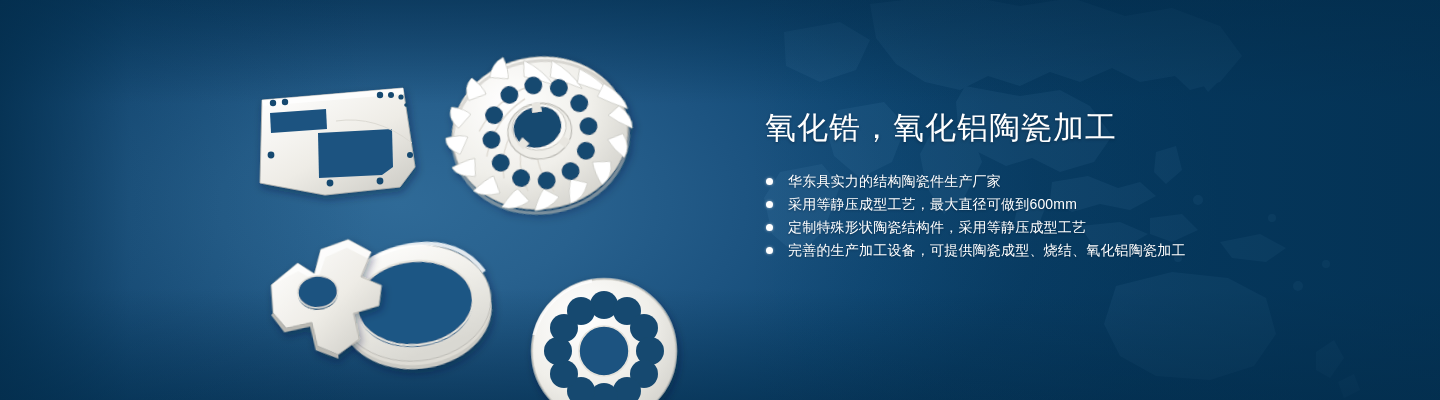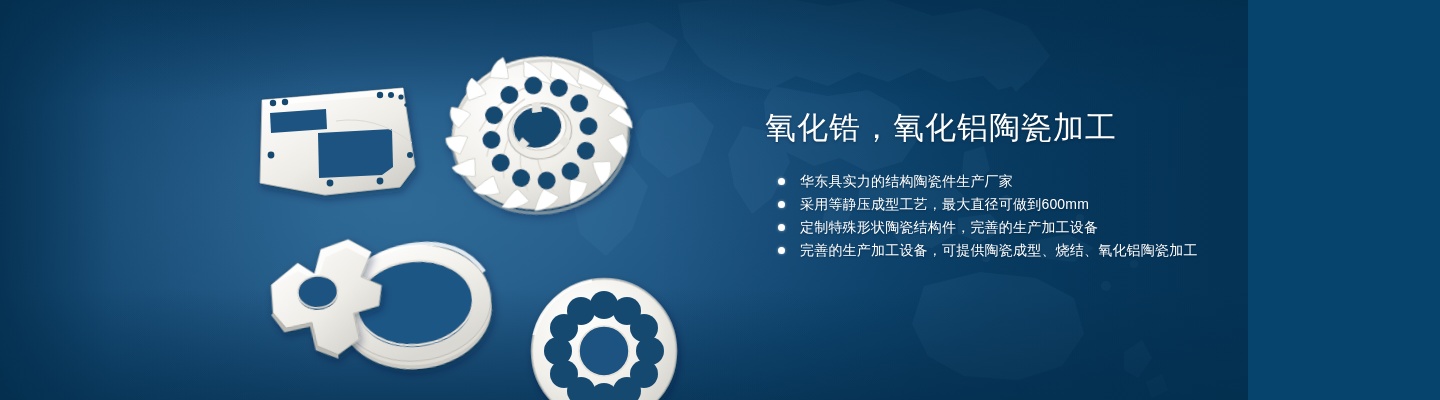--- a/index.html
+++ b/index.html
@@ -6,21 +6,21 @@
     margin: 0;
     padding: 0;
     background: #06446e;
   }
   body {
     font-family: "Liberation Sans", "DejaVu Sans", sans-serif;
   }
 
   #banner {
     position: relative;
-    width: 1248px;
+    width: 1440px;
     height: 400px;
     overflow: hidden;
     background: #073f66;
   }
 
   
   .bg-base {
     position: absolute;
     inset: 0;
     background:
@@ -83,21 +83,21 @@
     font-size: 31px;
     line-height: 40px;
     letter-spacing: 1px;
     font-weight: 400;
     margin: 0 0 22px 0;
     text-shadow: 0 1px 3px rgba(0,20,40,0.45);
     white-space: nowrap;
   }
   ul.points {
     list-style: none;
-    margin: 12px;
+    margin: 0;
     padding: 0;
   }
   ul.points li {
     position: relative;
     padding-left: 23px;
     color: #ffffff;
     font-size: 14px;
     line-height: 23px;
     letter-spacing: 0.2px;
     white-space: nowrap;
@@ -334,21 +334,21 @@
       <li>
         <span class="dot"></span>
         <span>华东具实力的结构陶瓷件生产厂家</span>
       </li>
       <li>
         <span class="dot"></span>
         <span>采用等静压成型工艺，最大直径可做到600mm</span>
       </li>
       <li>
         <span class="dot"></span>
-        <span>定制特殊形状陶瓷结构件，完善的生产加工设备</span>
+        <span>定制特殊形状陶瓷结构件，采用等静压成型工艺</span>
       </li>
       <li>
         <span class="dot"></span>
         <span>完善的生产加工设备，可提供陶瓷成型、烧结、氧化铝陶瓷加工</span>
       </li>
     </ul>
   </div>
 
 </div>
 

